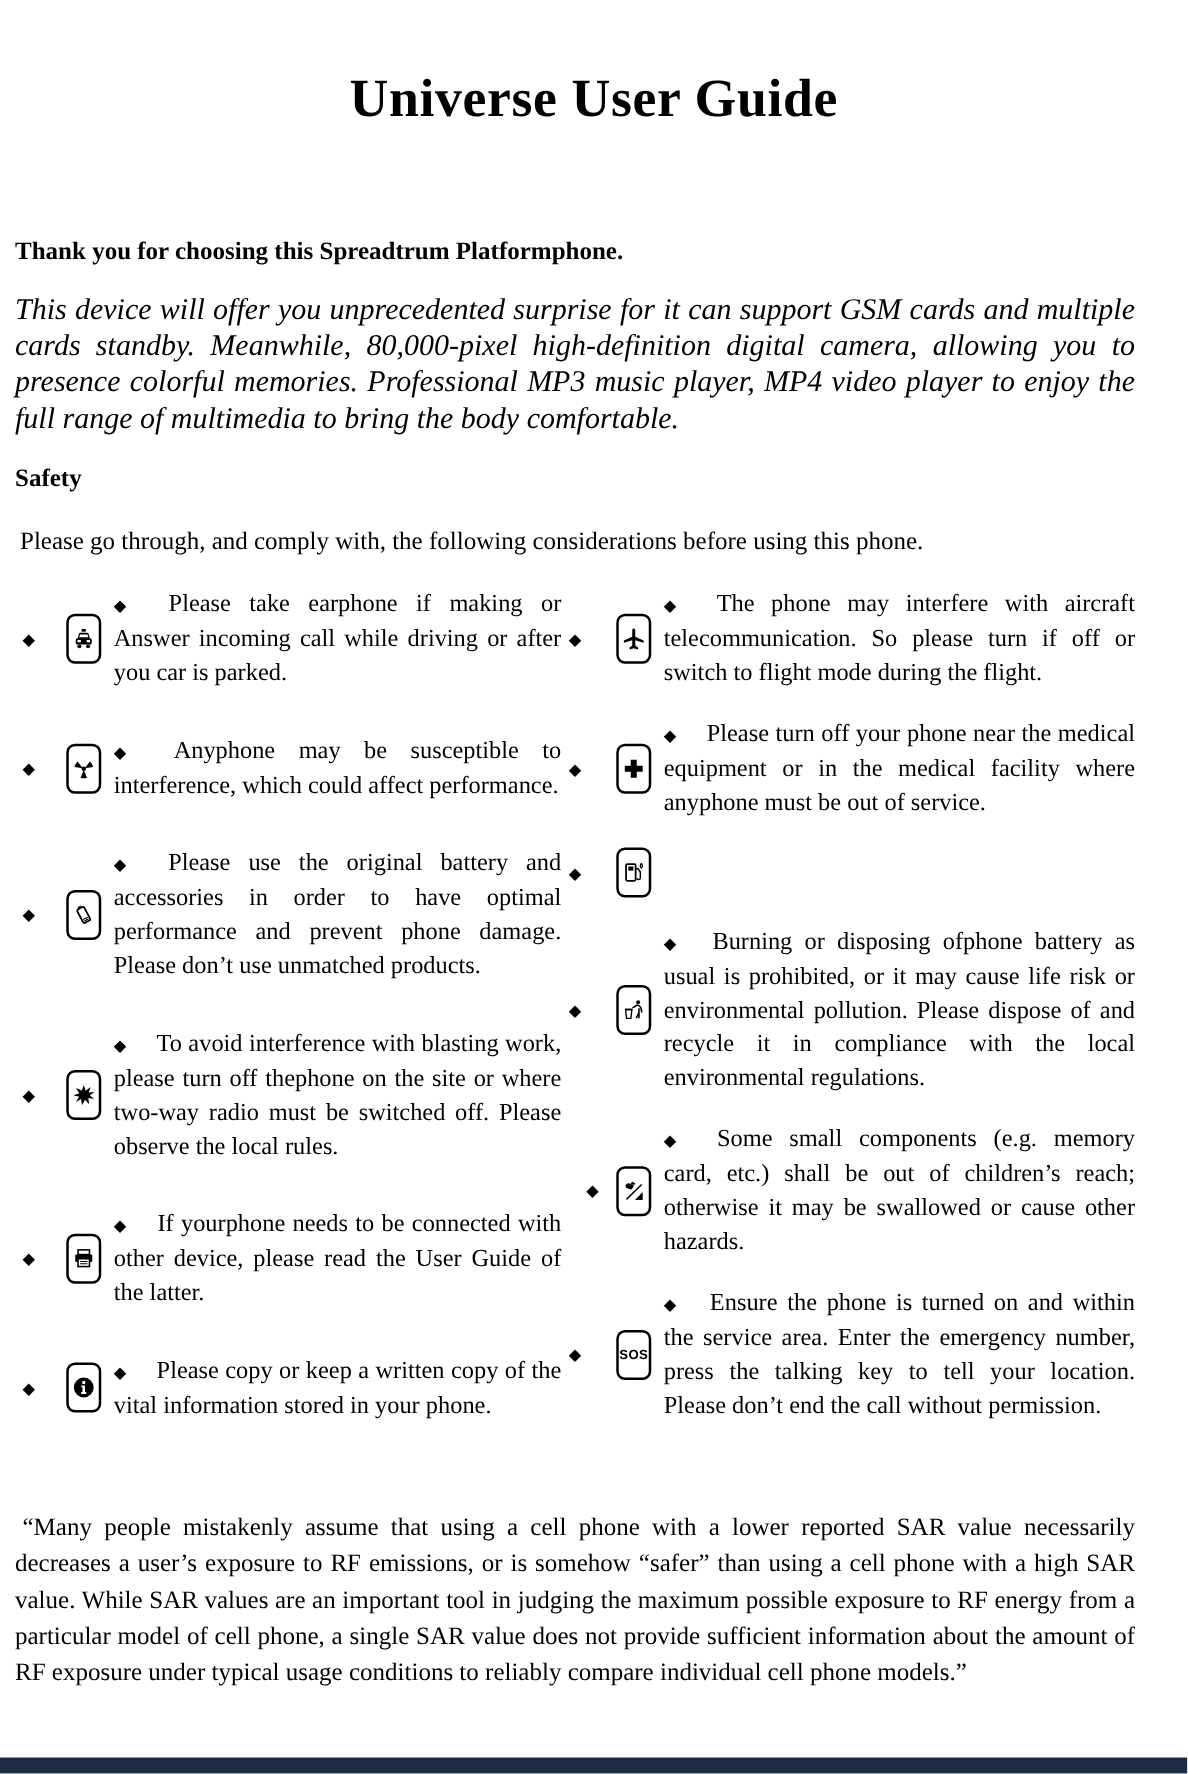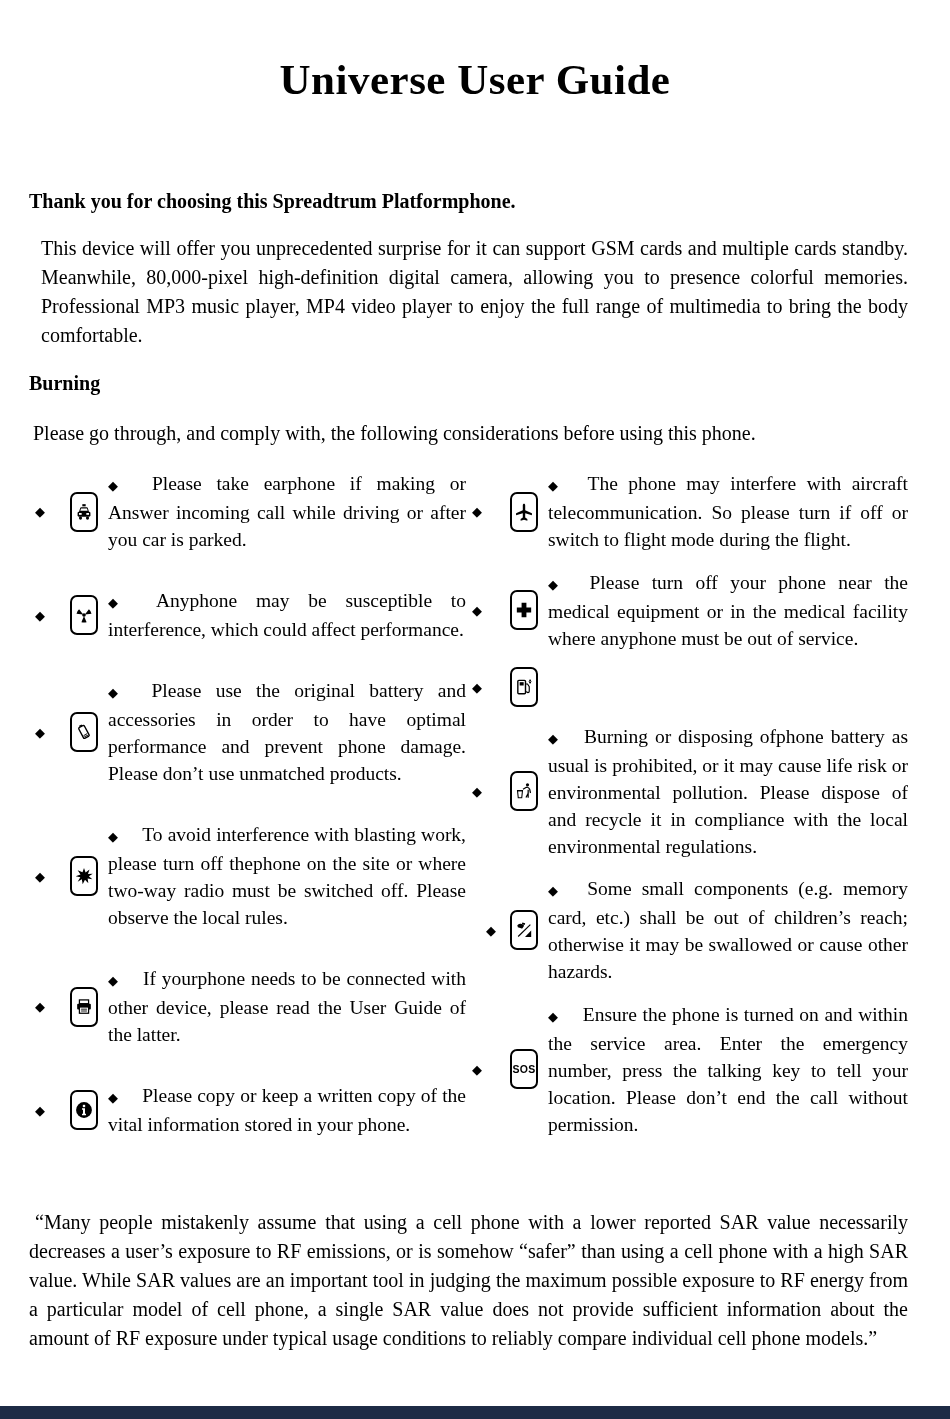--- a/index.html
+++ b/index.html
@@ -14,31 +14,32 @@
   }
   .doc-title {
     margin: 16px;
     padding-top: 38px;
     text-align: center;
     font-size: 43px;
     line-height: 52px;
     font-weight: bold;
     letter-spacing: 0.5px;
   }
-  .content { padding: 0 42px 0 29px; }
+  .content { padding: 0 42px 0 12px; }
   .thank-heading {
     margin: 84px 0 0 0;
     font-size: 20px;
     font-weight: bold;
   }
   .intro-para {
-    margin: 21px 0 0 12px;
-    font-size: 20px;
+    margin: 21px 0 0 0;
+    font-size: 24px;
     line-height: 29px;
     text-align: justify;
+    font-style: italic;
   }
   .safety-heading {
     margin: 22px 0 0 0;
     font-size: 20px;
     font-weight: bold;
   }
   .safety-intro {
     margin: 24px 0 0 4px;
     font-size: 20px;
     line-height: 29px;
@@ -111,21 +112,21 @@
 <div class="page">
 
   <h1 class="doc-title">Universe User Guide</h1>
 
   <div class="content">
 
     <p class="thank-heading">Thank you for choosing this Spreadtrum Platformphone.</p>
 
     <p class="intro-para">This device will offer you unprecedented surprise for it can support GSM cards and multiple cards standby. Meanwhile, 80,000-pixel high-definition digital camera, allowing you to presence colorful memories. Professional MP3 music player, MP4 video player to enjoy the full range of multimedia to bring the body comfortable.</p>
 
-    <p class="safety-heading">Burning</p>
+    <p class="safety-heading">Safety</p>
 
     <p class="safety-intro">Please go through, and comply with, the following considerations before using this phone.</p>
 
     <div class="safety-list">
 
       <div class="col col-left">
 
         <div class="item">
           <span class="outer-bullet">◆</span>
           <span class="iconbox">

